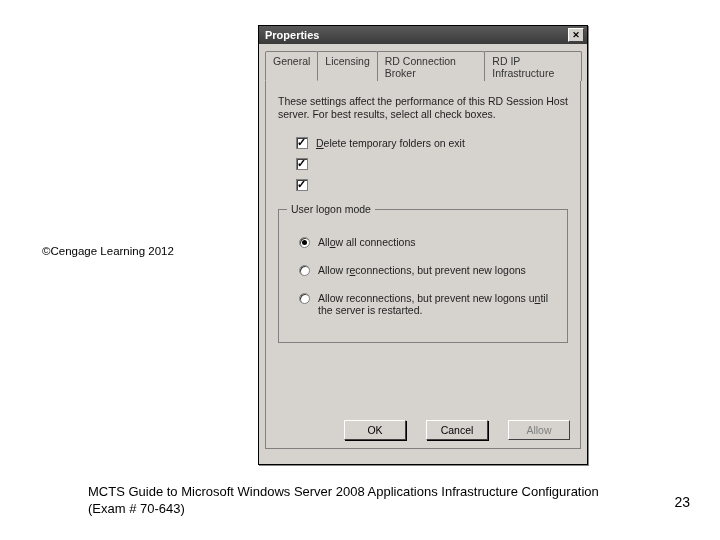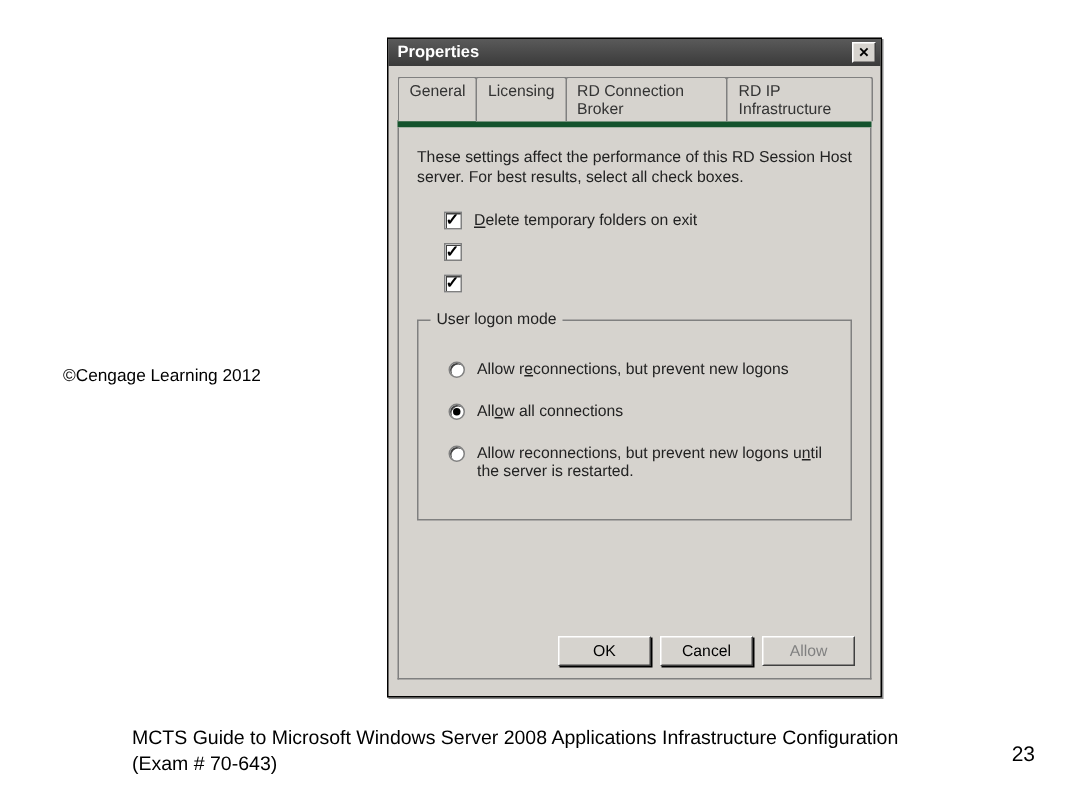--- a/index.html
+++ b/index.html
@@ -69,21 +69,21 @@
     background: #d6d3ce;
     border: 1px solid #fff;
     border-right-color:#404040; border-bottom-color:#404040;
     display:flex; align-items:center; justify-content:center;
     font-size: 9px; font-weight: bold; color:#000;
     line-height:1;
   }
   .tabs {
     display:flex;
     margin: 6px 6px 0 6px;
-    border-bottom: 5px solid #14532d;
+    border-bottom: 1px solid #14532d;
   }
   .tab {
     padding: 3px 7px 2px 7px;
     font-size: 10.5px;
     background:#d6d3ce;
     border:1px solid #808080;
     border-bottom:none;
     margin-right:-1px;
     position:relative;
     top:1px;
@@ -174,21 +174,21 @@
     position:absolute;
     left:2px; top:2px;
     width:5px;height:5px;
     background:#000;
     border-radius:50%;
   }
   .btn-row {
     position:absolute;
     right:10px; bottom:8px;
     display:flex;
-    gap:6px;
+    gap:20px;
     padding-left:43px;
   }
   .btn {
     min-width:62px;
     padding: 3px 10px;
     font-size:10.5px;
     background:#d6d3ce;
     border:1px solid #fff;
     border-right-color:#404040;
     border-bottom-color:#404040;
@@ -232,29 +232,29 @@
       <div class="chk checked"></div>
     </div>
     <div class="chk-row">
       <div class="chk checked"></div>
     </div>
 
     <div class="groupbox">
       <div class="groupbox-title">User logon mode</div>
 
       <div class="radio-row">
-        <div class="radio"></div>
-        <span><span>Allow r</span><span class="u">e</span><span>connections, but prevent new logons</span></span>
-      </div>
-      <div class="radio-row">
         <div class="radio selected"></div>
         <span><span>All</span><span class="u">o</span><span>w all connections</span></span>
       </div>
       <div class="radio-row">
         <div class="radio"></div>
+        <span><span>Allow r</span><span class="u">e</span><span>connections, but prevent new logons</span></span>
+      </div>
+      <div class="radio-row">
+        <div class="radio"></div>
         <span><span>Allow reconnections, but prevent new logons u</span><span class="u">n</span><span>til the server is restarted.</span></span>
       </div>
     </div>
 
     <div class="btn-row">
       <div class="btn">OK</div>
       <div class="btn">Cancel</div>
       <div class="btn disabled">Allow</div>
     </div>
   </div>

